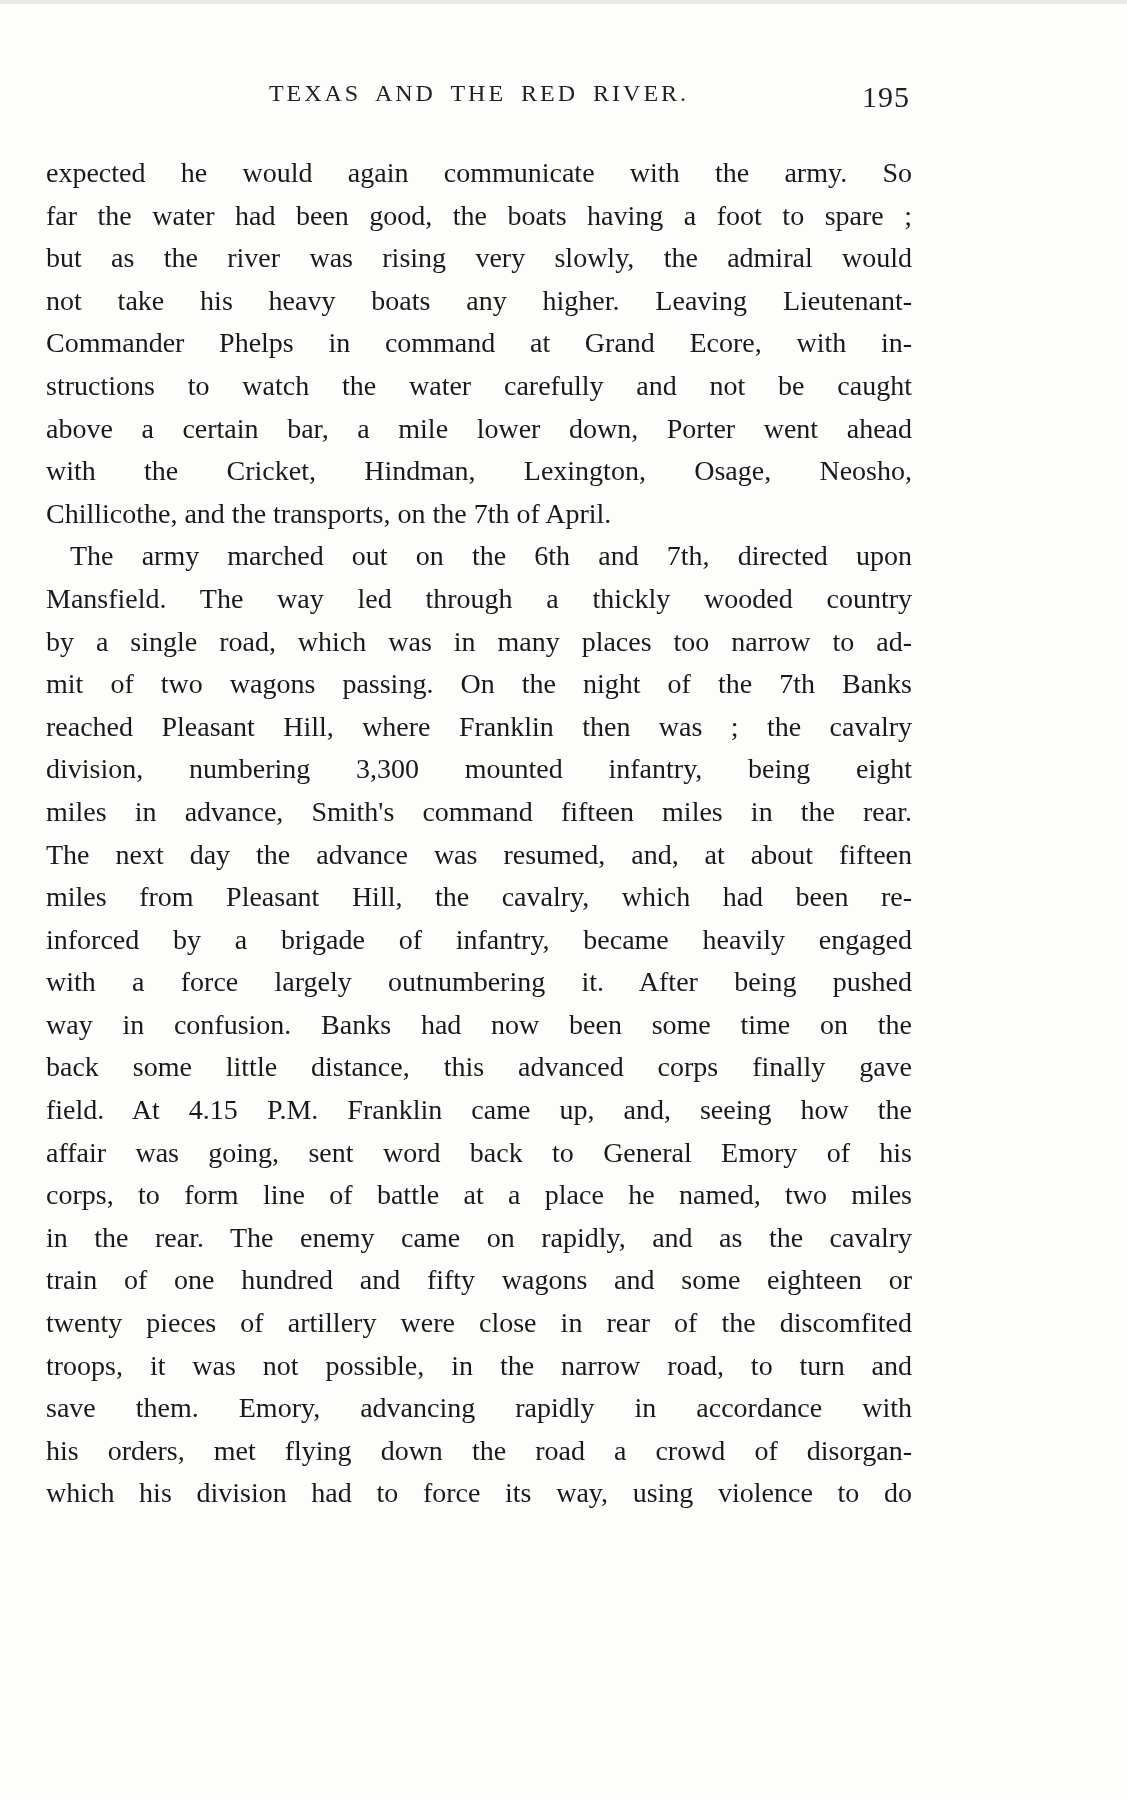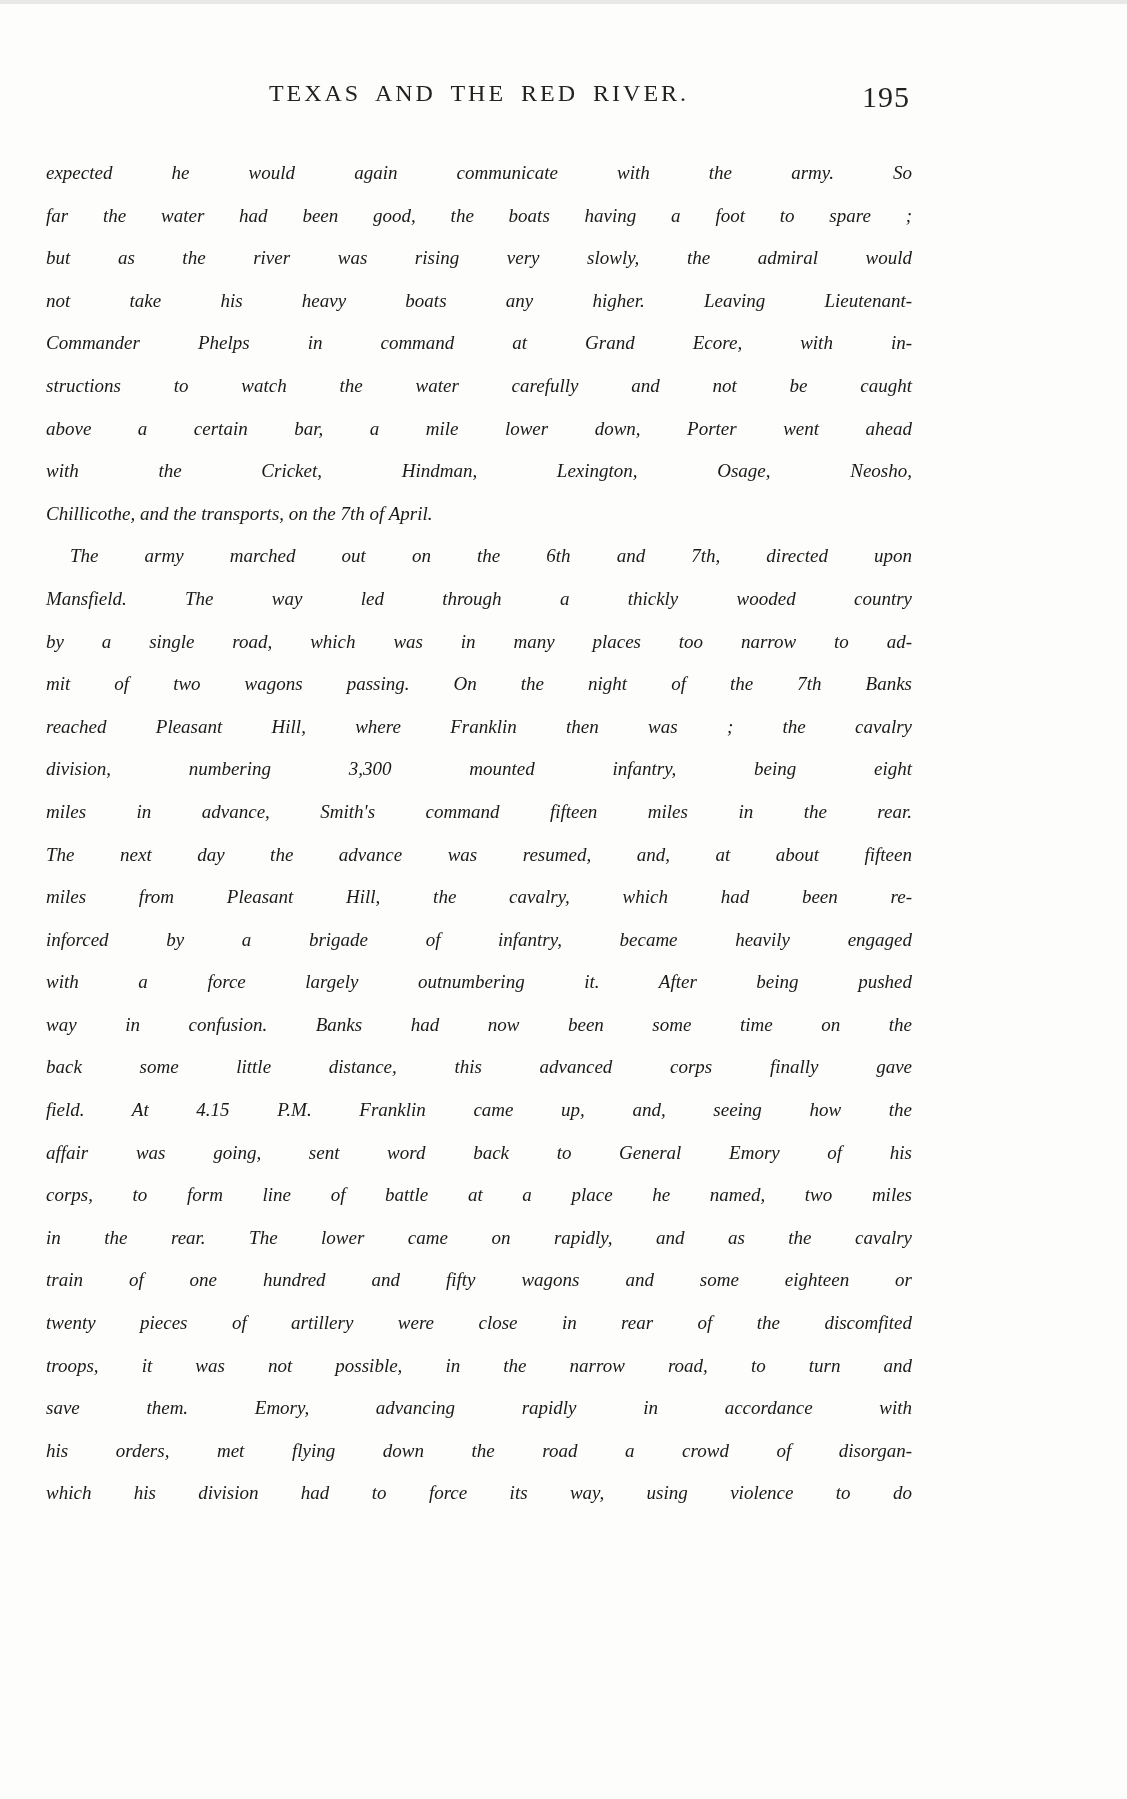--- a/index.html
+++ b/index.html
@@ -42,24 +42,23 @@
   }
   .page-number {
     position: absolute;
     right: 2px;
     top: 0;
     font-size: 30px;
     letter-spacing: 1px;
     color: #222;
   }
   .page-body {
-    font-size: 19px;
+    font-size: 28px;
     line-height: 42.6px;
     color: #1a1a1a;
-    font-style: italic;
   }
   .paragraph {
     margin: 0;
   }
   .line {
     text-align: justify;
     text-align-last: justify;
     white-space: nowrap;
   }
   .line.last-left {
@@ -100,21 +99,21 @@
           <div class="line">miles in advance, Smith's command fifteen miles in the rear.</div>
           <div class="line">The next day the advance was resumed, and, at about fifteen</div>
           <div class="line">miles from Pleasant Hill, the cavalry, which had been re-</div>
           <div class="line">inforced by a brigade of infantry, became heavily engaged</div>
           <div class="line">with a force largely outnumbering it.  After being pushed</div>
           <div class="line">way in confusion.  Banks had now been some time on the</div>
           <div class="line">back some little distance, this advanced corps finally gave</div>
           <div class="line">field.  At 4.15 P.M. Franklin came up, and, seeing how the</div>
           <div class="line">affair was going, sent word back to General Emory of his</div>
           <div class="line">corps, to form line of battle at a place he named, two miles</div>
-          <div class="line">in the rear.  The lower came on rapidly, and as the cavalry</div>
+          <div class="line">in the rear.  The enemy came on rapidly, and as the cavalry</div>
           <div class="line">train of one hundred and fifty wagons and some eighteen or</div>
           <div class="line">twenty pieces of artillery were close in rear of the discomfited</div>
           <div class="line">troops, it was not possible, in the narrow road, to turn and</div>
           <div class="line">save them.  Emory, advancing rapidly in accordance with</div>
           <div class="line">his orders, met flying down the road a crowd of disorgan-</div>
           <div class="line">which his division had to force its way, using violence to do</div>
         </div>
       </div>
   </div>
 </div>

